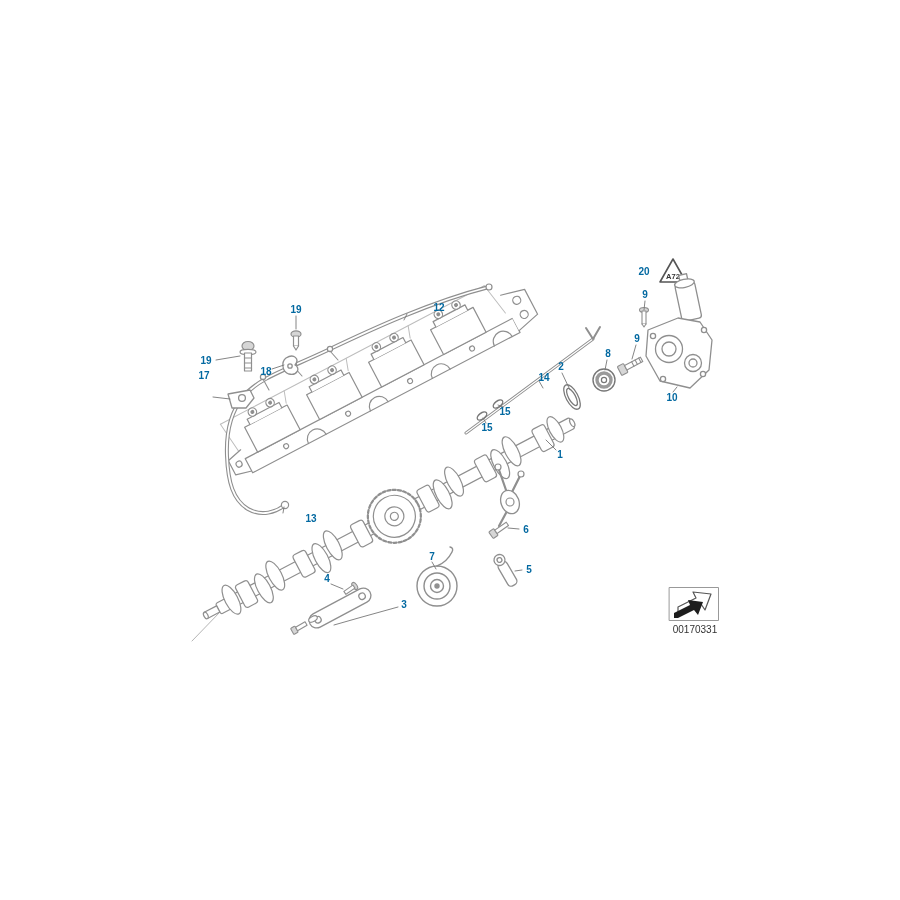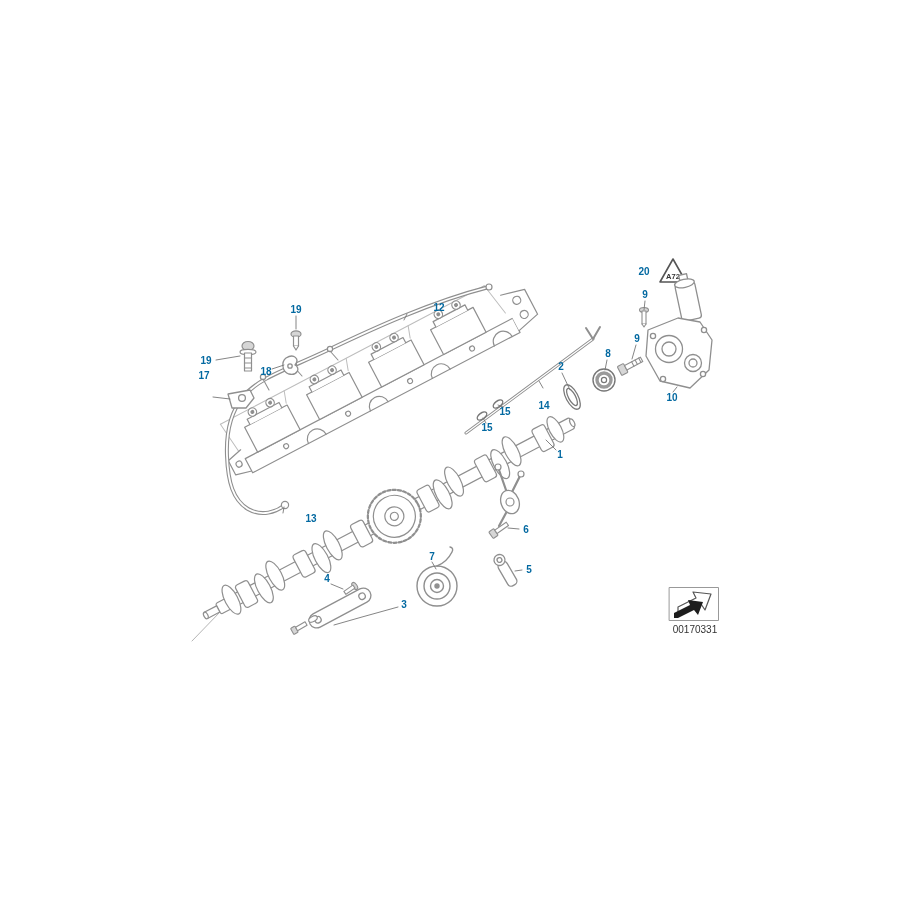--- a/index.html
+++ b/index.html
@@ -302,21 +302,21 @@
     </g>
   </svg>
 
   <div id="callout-layer">
       <span class="callout" style="left: 206px; top: 361px;">19</span>
       <span class="callout" style="left: 296px; top: 310px;">19</span>
       <span class="callout" style="left: 266px; top: 372px;">18</span>
       <span class="callout" style="left: 204px; top: 376px;">17</span>
       <span class="callout" style="left: 407px; top: 308px; margin-left: 32px;">12</span>
       <span class="callout" style="left: 283px; top: 519px; margin-left: 28px;">13</span>
-      <span class="callout" style="left: 544px; top: 406px;">14</span>
+      <span class="callout" style="left: 544px; top: 378px;">14</span>
       <span class="callout" style="left: 505px; top: 412px;">15</span>
       <span class="callout" style="left: 487px; top: 428px;">15</span>
       <span class="callout" style="left: 561px; top: 367px;">2</span>
       <span class="callout" style="left: 608px; top: 354px;">8</span>
       <span class="callout" style="left: 637px; top: 339px;">9</span>
       <span class="callout" style="left: 645px; top: 295px;">9</span>
       <span class="callout" style="left: 644px; top: 272px;">20</span>
       <span class="callout" style="left: 672px; top: 398px;">10</span>
       <span class="callout" style="left: 560px; top: 455px;">1</span>
       <span class="callout" style="left: 526px; top: 530px;">6</span>

